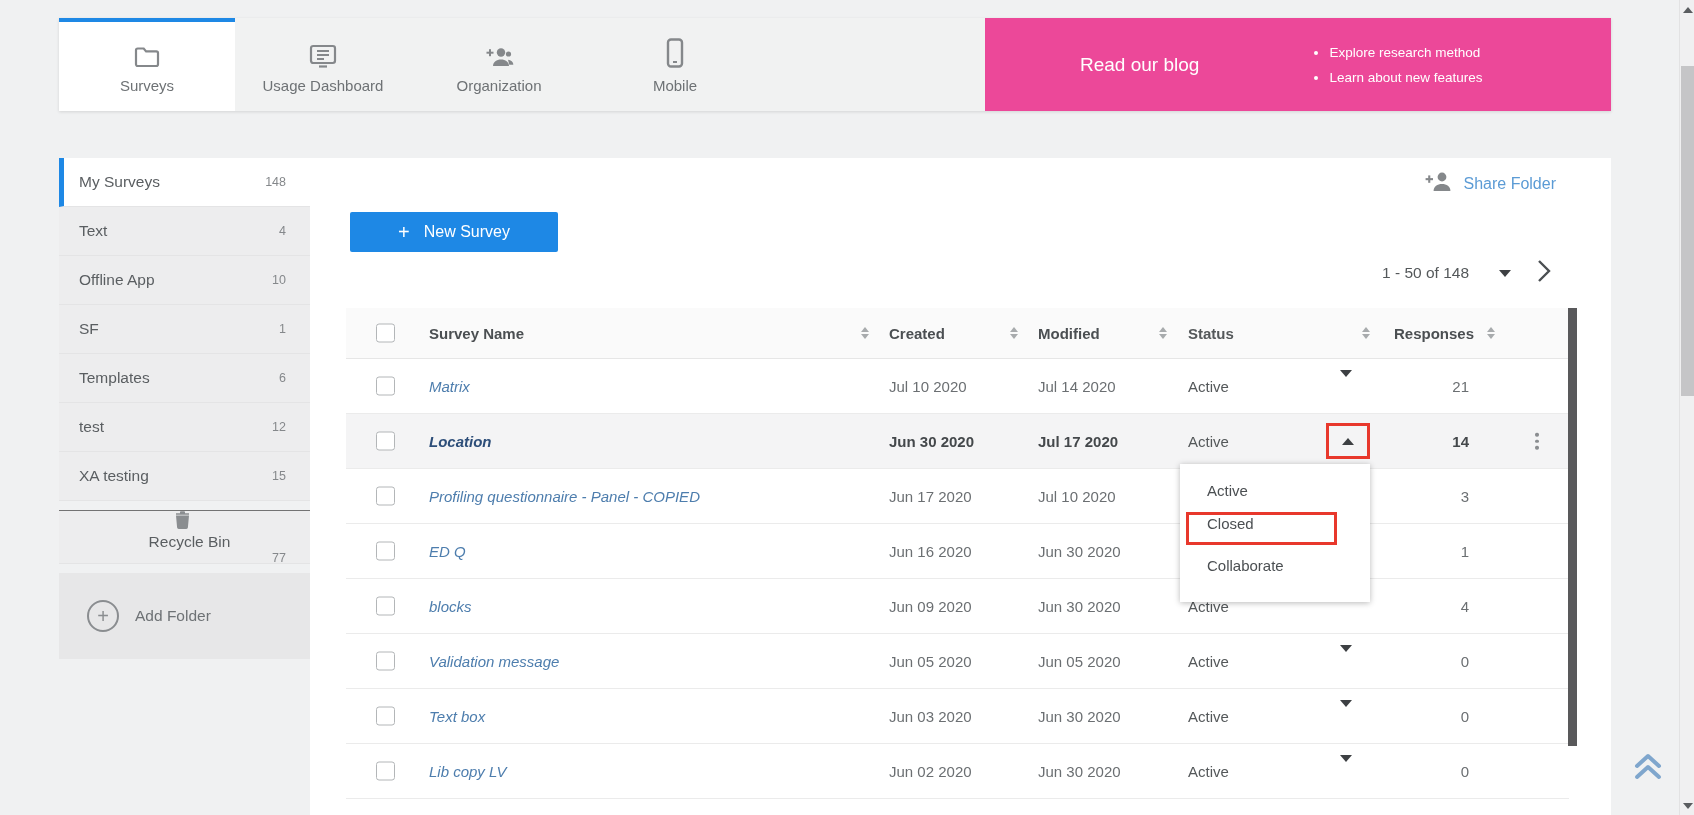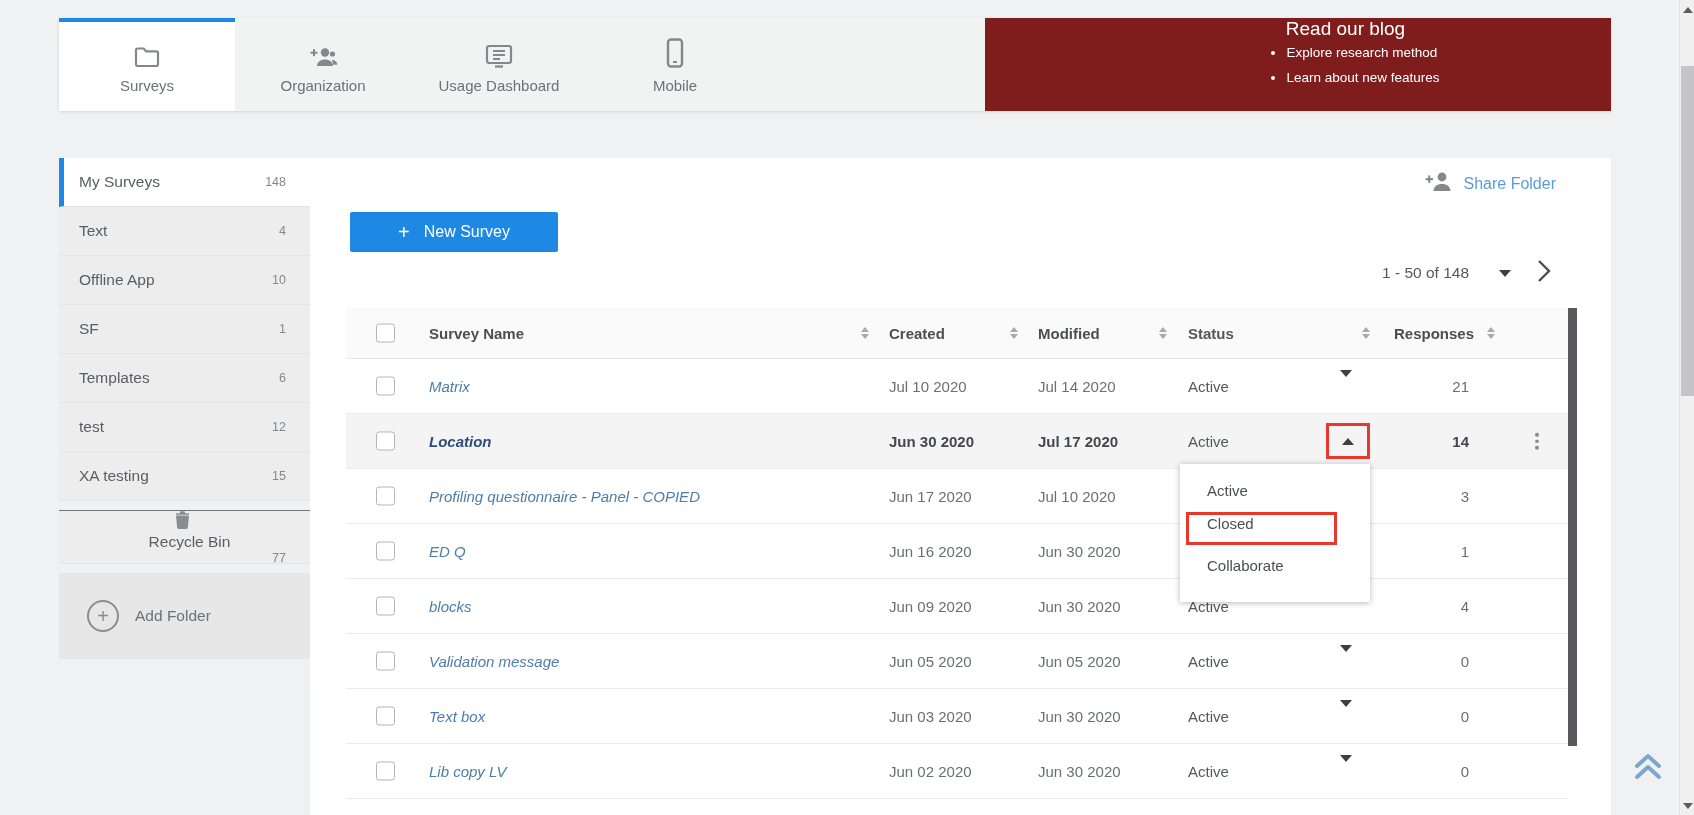--- a/index.html
+++ b/index.html
@@ -12,22 +12,22 @@
     color:#54585a;
   }
   
   .topbar { position:absolute; left:59px; top:18px; width:1552px; height:93px;
     background:#f1f2f2; box-shadow:0 1px 3px rgba(0,0,0,.12); display:flex; }
   .tab { width:176px; height:100%; display:flex; flex-direction:column; align-items:center;
     border-top:4px solid transparent; cursor:pointer; }
   .tab.active { background:#fff; border-top-color:#1e88e5; }
   .tab .ticon { height:34px; margin-top:12px; display:flex; align-items:flex-end; }
   .tab .tlabel { margin-top:9px; font-size:15px; color:#6e7275;text-align:right; }
-  .banner { margin-left:auto; width:626px; height:100%; background:#7f1d1d;
-    display:flex; align-items:center; cursor:pointer;flex-direction:column; }
+  .banner { margin-left:auto; width:626px; height:100%; background:#ec4899;
+    display:flex; align-items:center; cursor:pointer; }
   .banner-title { margin-left:95px; font-size:19px; color:#ffffff; white-space:nowrap; }
   .banner-bullets { margin-left:112px; list-style:disc; padding-left:18px; }
   .banner-bullets li { font-size:13.5px; line-height:25px; color:#ffffff; white-space:nowrap; }
   
   .sidebar { position:absolute; left:59px; top:158px; width:251px; }
   .side-item { height:49px; display:flex; align-items:center; padding:0 24px 0 20px;
     background:#ededee; border-bottom:1px solid #e4e4e5; cursor:pointer; }
   .side-item .slabel { font-size:15.5px; color:#5a5e61; }
   .side-item .scount { margin-left:auto; font-size:12.5px; color:#85888b; }
   .side-item.active { background:#ffffff; border-left:5px solid #1e88e5; padding-left:15px; }
@@ -114,45 +114,45 @@
   <div class="tab active">
     <span class="ticon">
       <svg width="26" height="22" viewBox="0 0 26 22">
           <path d="M2 4.2c0-1 .8-1.7 1.7-1.7h6l2.4 2.9h10.2c1 0 1.7.8 1.7 1.7v11.2c0 1-.8 1.7-1.7 1.7H3.7c-1 0-1.7-.8-1.7-1.7V4.2z" fill="none" stroke="#85888b" stroke-width="2.2"></path>
         </svg>
     </span>
     <span class="tlabel">Surveys</span>
   </div>
   <div class="tab">
     <span class="ticon">
+      <svg width="28" height="24" viewBox="0 0 28 24">
+          <rect x="2" y="2" width="24" height="17" rx="2.2" fill="none" stroke="#85888b" stroke-width="2.2"></rect>
+          <line x1="8" y1="7" x2="20" y2="7" stroke="#85888b" stroke-width="2"></line>
+          <line x1="8" y1="11" x2="20" y2="11" stroke="#85888b" stroke-width="2"></line>
+          <line x1="8" y1="15" x2="15" y2="15" stroke="#85888b" stroke-width="2"></line>
+          <line x1="10" y1="22.5" x2="18" y2="22.5" stroke="#85888b" stroke-width="2.2"></line>
+        </svg>
+    </span>
+    <span class="tlabel">Usage Dashboard</span>
+  </div>
+  <div class="tab">
+    <span class="ticon">
       <svg width="30" height="22" viewBox="0 0 30 22">
           <circle cx="17" cy="6.5" r="4.2" fill="#85888b"></circle>
           <path d="M9 20c0-4.2 3.6-6.6 8-6.6s8 2.4 8 6.6H9z" fill="#85888b"></path>
           <circle cx="24.5" cy="8" r="2.6" fill="#85888b"></circle>
           <path d="M24 13.8c2.9.2 5.3 2 5.3 5h-4" fill="#85888b"></path>
           <rect x="5" y="3.2" width="2" height="7" fill="#85888b"></rect>
           <rect x="2.5" y="5.7" width="7" height="2" fill="#85888b"></rect>
         </svg>
     </span>
     <span class="tlabel">Organization</span>
   </div>
   <div class="tab">
     <span class="ticon">
-      <svg width="28" height="24" viewBox="0 0 28 24">
-          <rect x="2" y="2" width="24" height="17" rx="2.2" fill="none" stroke="#85888b" stroke-width="2.2"></rect>
-          <line x1="8" y1="7" x2="20" y2="7" stroke="#85888b" stroke-width="2"></line>
-          <line x1="8" y1="11" x2="20" y2="11" stroke="#85888b" stroke-width="2"></line>
-          <line x1="8" y1="15" x2="15" y2="15" stroke="#85888b" stroke-width="2"></line>
-          <line x1="10" y1="22.5" x2="18" y2="22.5" stroke="#85888b" stroke-width="2.2"></line>
-        </svg>
-    </span>
-    <span class="tlabel">Usage Dashboard</span>
-  </div>
-  <div class="tab">
-    <span class="ticon">
       <svg width="18" height="30" viewBox="0 0 18 30">
           <rect x="2" y="1.5" width="14" height="27" rx="3" fill="none" stroke="#85888b" stroke-width="2.4"></rect>
           <line x1="7" y1="24" x2="11" y2="24" stroke="#85888b" stroke-width="2"></line>
         </svg>
     </span>
     <span class="tlabel">Mobile</span>
   </div>
   <div class="banner">
     <span class="banner-title">Read our blog</span>
     <ul class="banner-bullets">

